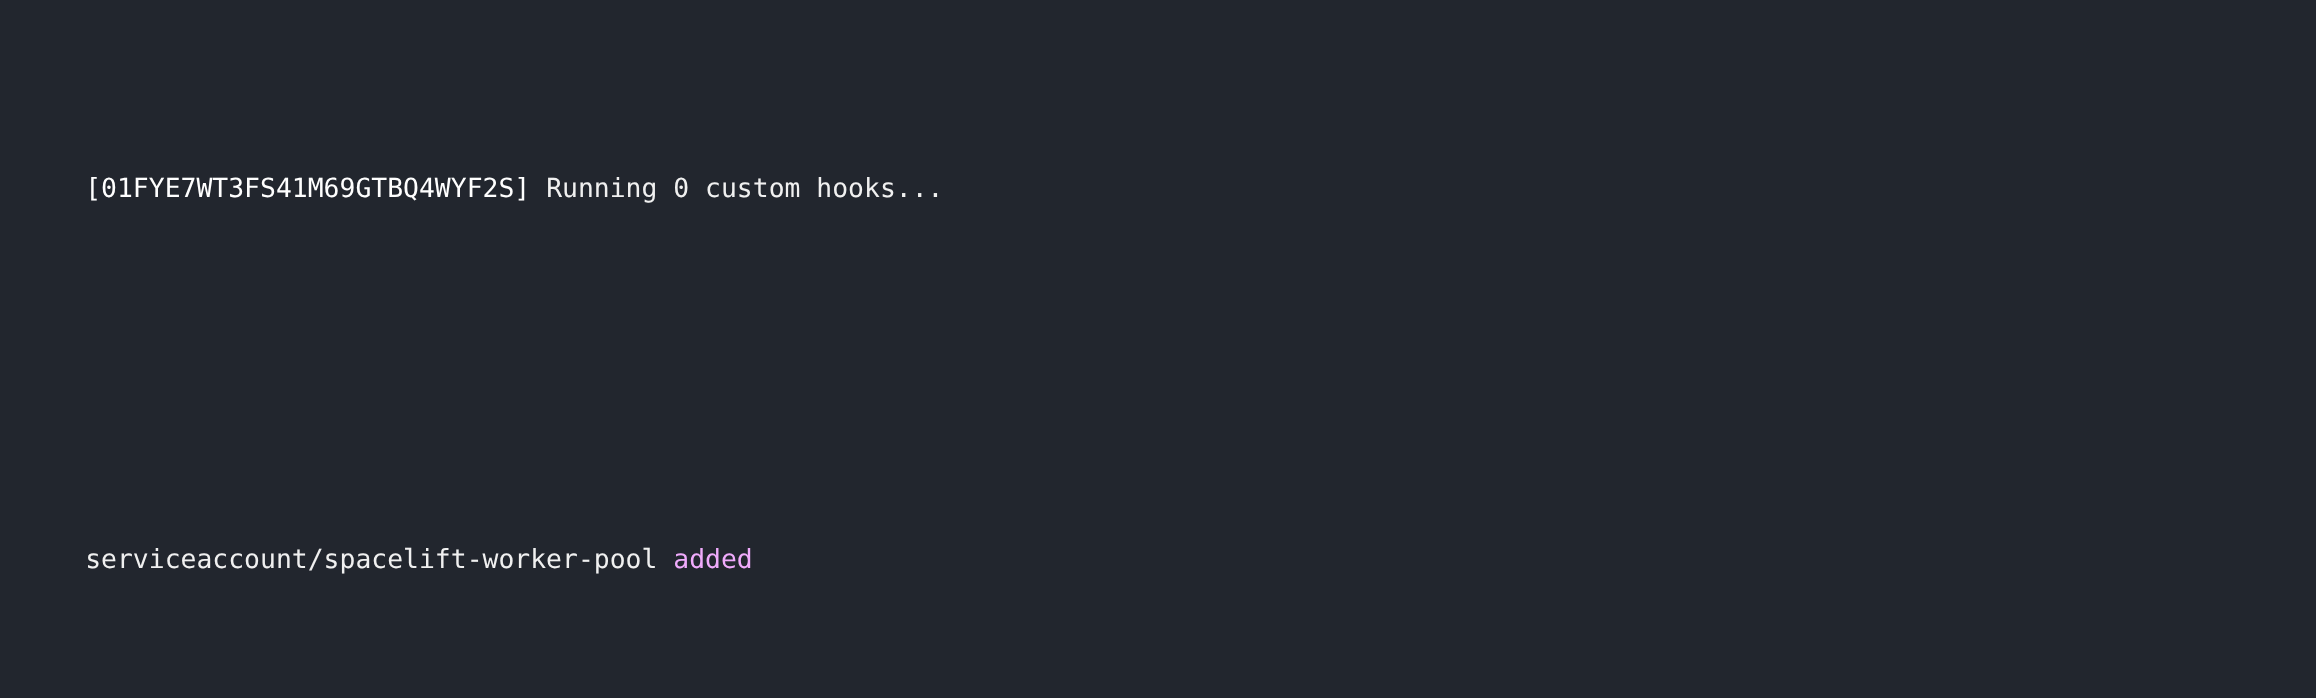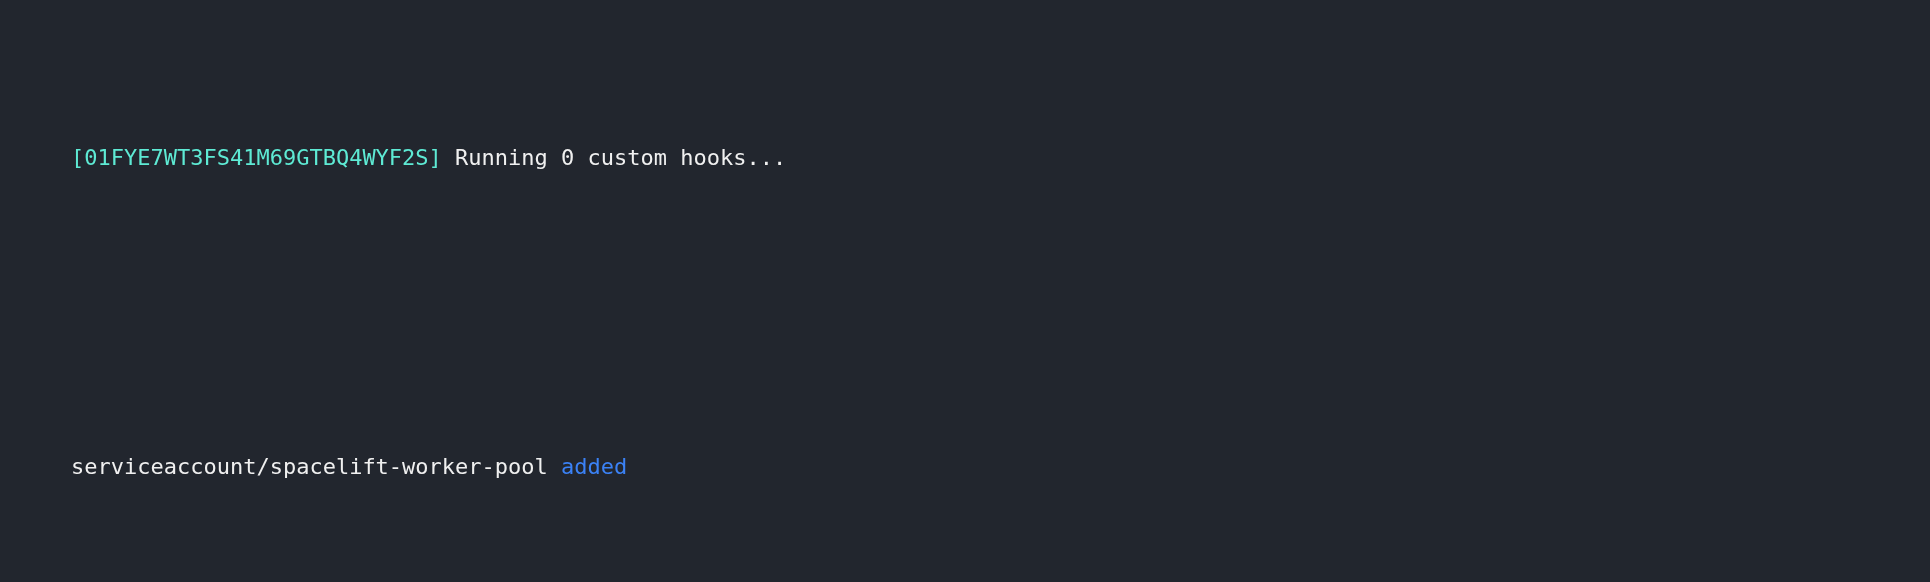--- a/index.html
+++ b/index.html
@@ -12,23 +12,23 @@
     line-height: 1.45;
   }
   .terminal {
     padding: 14px 18px 0 18px;
     white-space: pre-wrap;
     word-break: break-all;
   }
   .line {
     display: block;
   }
-  .blue   { color: #5eead4; }
+  .blue   { color: #ffffff; }
   .white  { color: #f0f0f0; }
-  .green  { color: #3b82f6; }
+  .green  { color: #f0abfc; }
   .bold   { font-weight: 400; }
   .spacer { height: 1em; }
 </style>
 </head>
 <body>
 
 <div class="terminal">
 
   <span class="line">
     <span class="blue">[01FYE7WT3FS41M69GTBQ4WYF2S]</span><span> </span><span class="white">Running 0 custom hooks...</span>

